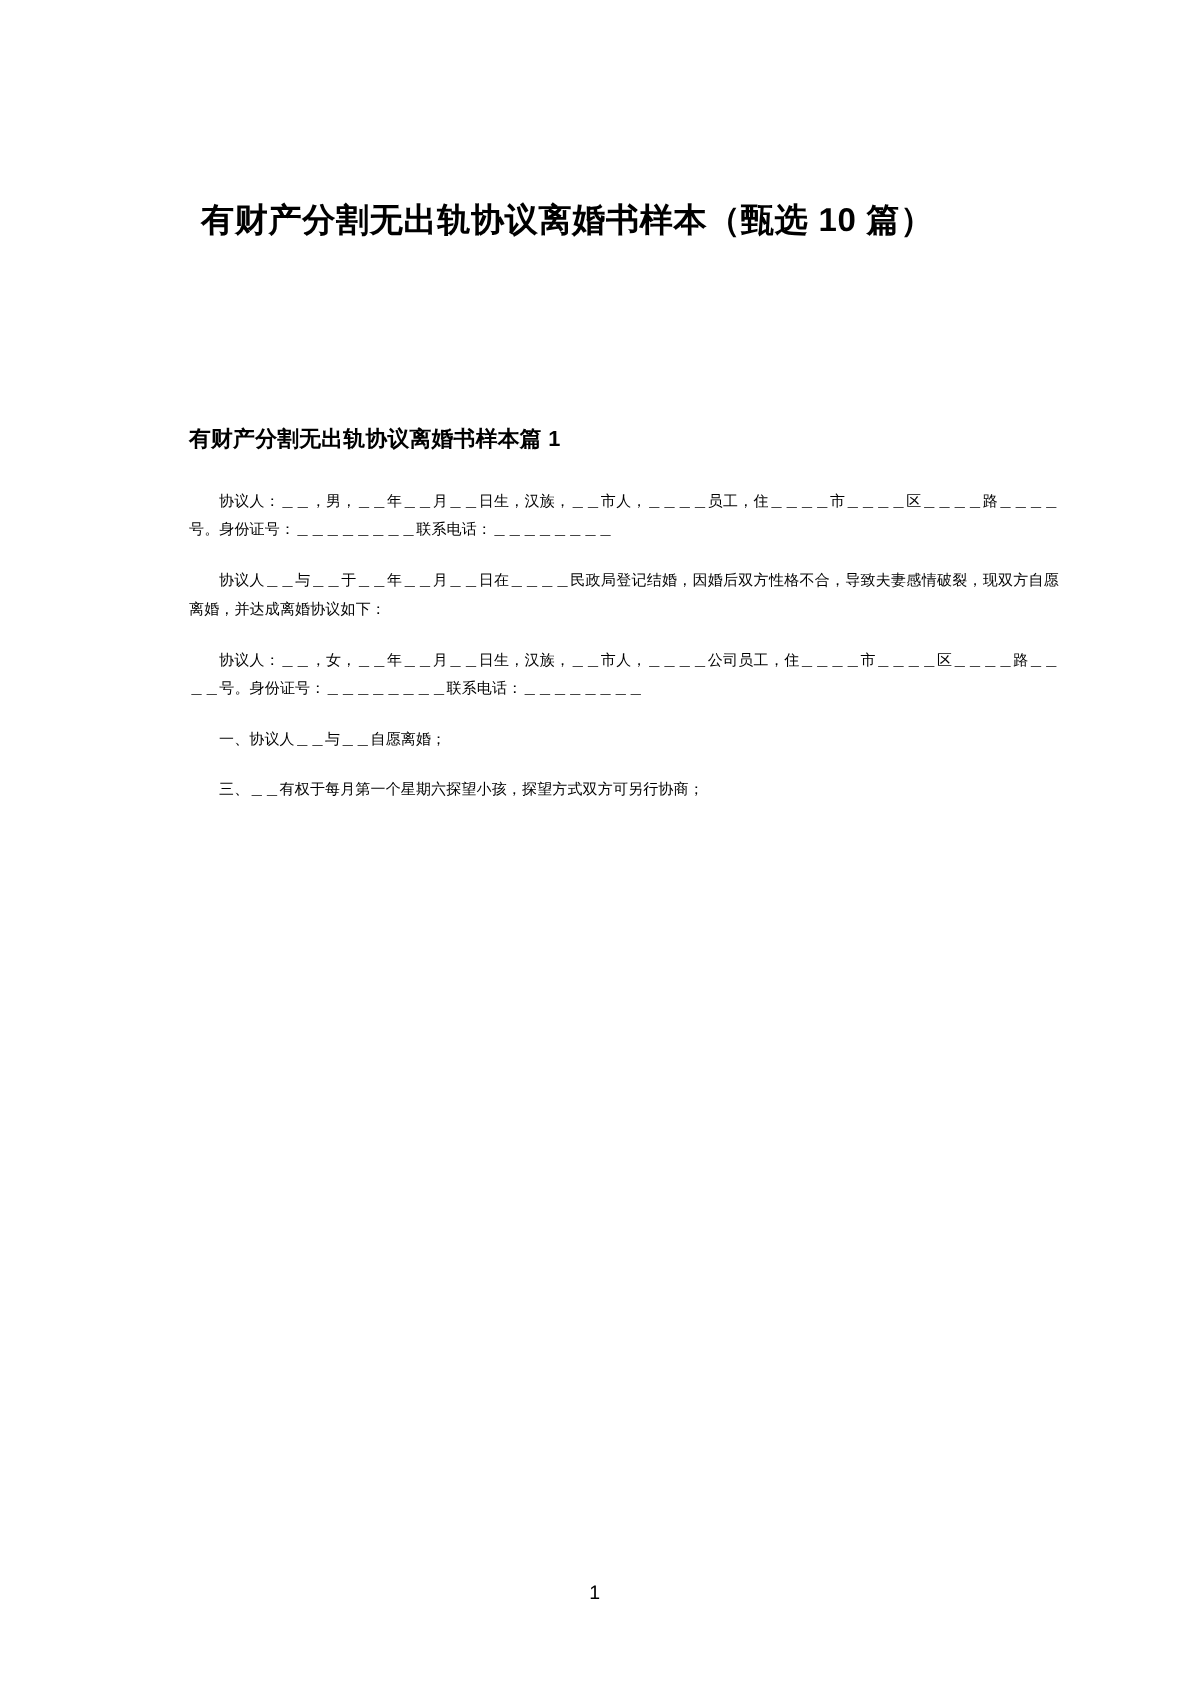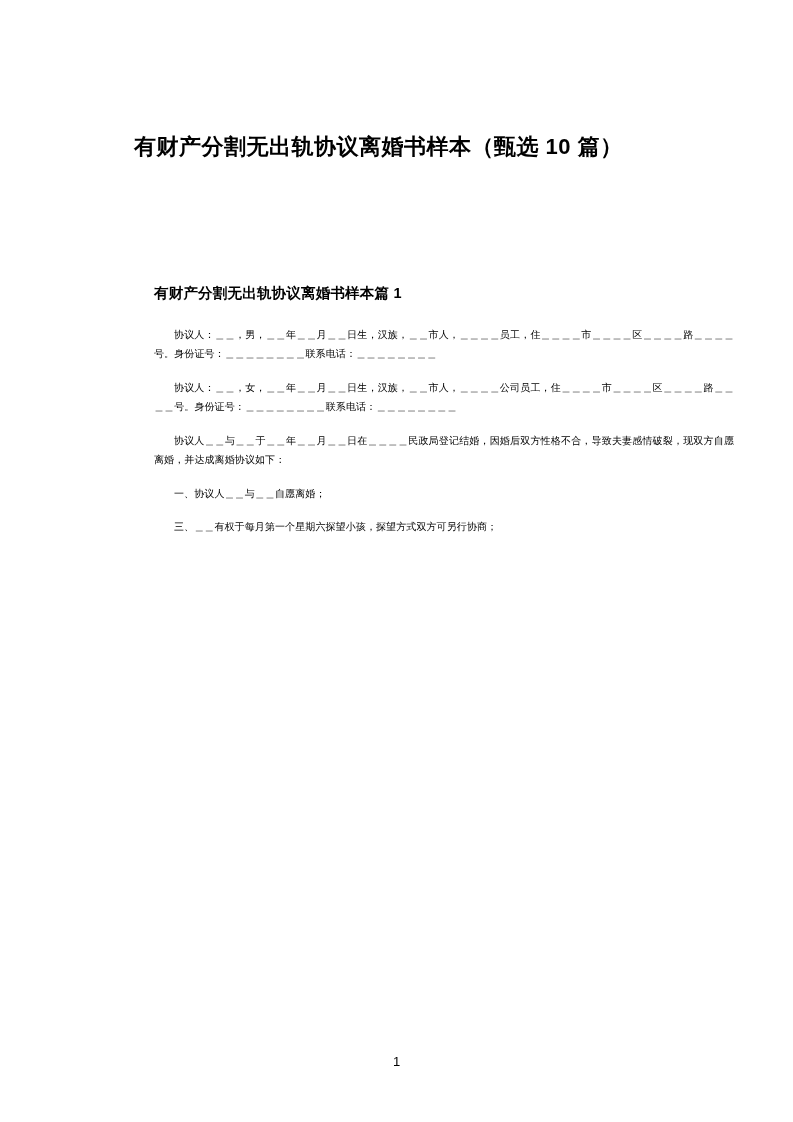--- a/index.html
+++ b/index.html
@@ -31,21 +31,20 @@
     font-weight: bold;
     letter-spacing: 0.5px;
     line-height: 1.3;
     color: #000;
   }
   .body-wrap {
     position: absolute;
     top: 283px;
     left: 126px;
     width: 580px;
-    margin-left: 28px;
   }
   .section-heading {
     font-size: 14.5px;
     font-weight: bold;
     line-height: 1.5;
     margin: 0 0 20px 0;
     letter-spacing: 0.2px;
   }
   p.para {
     font-size: 10px;
@@ -72,21 +71,21 @@
 <body>
 
 <div class="page">
 
   <div class="doc-title">有财产分割无出轨协议离婚书样本（甄选 10 篇）</div>
 
   <div class="body-wrap">
     <div class="section-heading">有财产分割无出轨协议离婚书样本篇 1</div>
 
     <p class="para indent">协议人：＿＿，男，＿＿年＿＿月＿＿日生，汉族，＿＿市人，＿＿＿＿员工，住＿＿＿＿市＿＿＿＿区＿＿＿＿路＿＿＿＿号。身份证号：＿＿＿＿＿＿＿＿联系电话：＿＿＿＿＿＿＿＿</p>
+    <p class="para indent">协议人＿＿与＿＿于＿＿年＿＿月＿＿日在＿＿＿＿民政局登记结婚，因婚后双方性格不合，导致夫妻感情破裂，现双方自愿离婚，并达成离婚协议如下：</p>
     <p class="para indent">协议人：＿＿，女，＿＿年＿＿月＿＿日生，汉族，＿＿市人，＿＿＿＿公司员工，住＿＿＿＿市＿＿＿＿区＿＿＿＿路＿＿＿＿号。身份证号：＿＿＿＿＿＿＿＿联系电话：＿＿＿＿＿＿＿＿</p>
-    <p class="para indent">协议人＿＿与＿＿于＿＿年＿＿月＿＿日在＿＿＿＿民政局登记结婚，因婚后双方性格不合，导致夫妻感情破裂，现双方自愿离婚，并达成离婚协议如下：</p>
     <p class="para indent">一、协议人＿＿与＿＿自愿离婚；</p>
     <p class="para indent">三、＿＿有权于每月第一个星期六探望小孩，探望方式双方可另行协商；</p>
   </div>
 
   <div class="pagenum">1</div>
 
 </div>
 
 </body></html>

